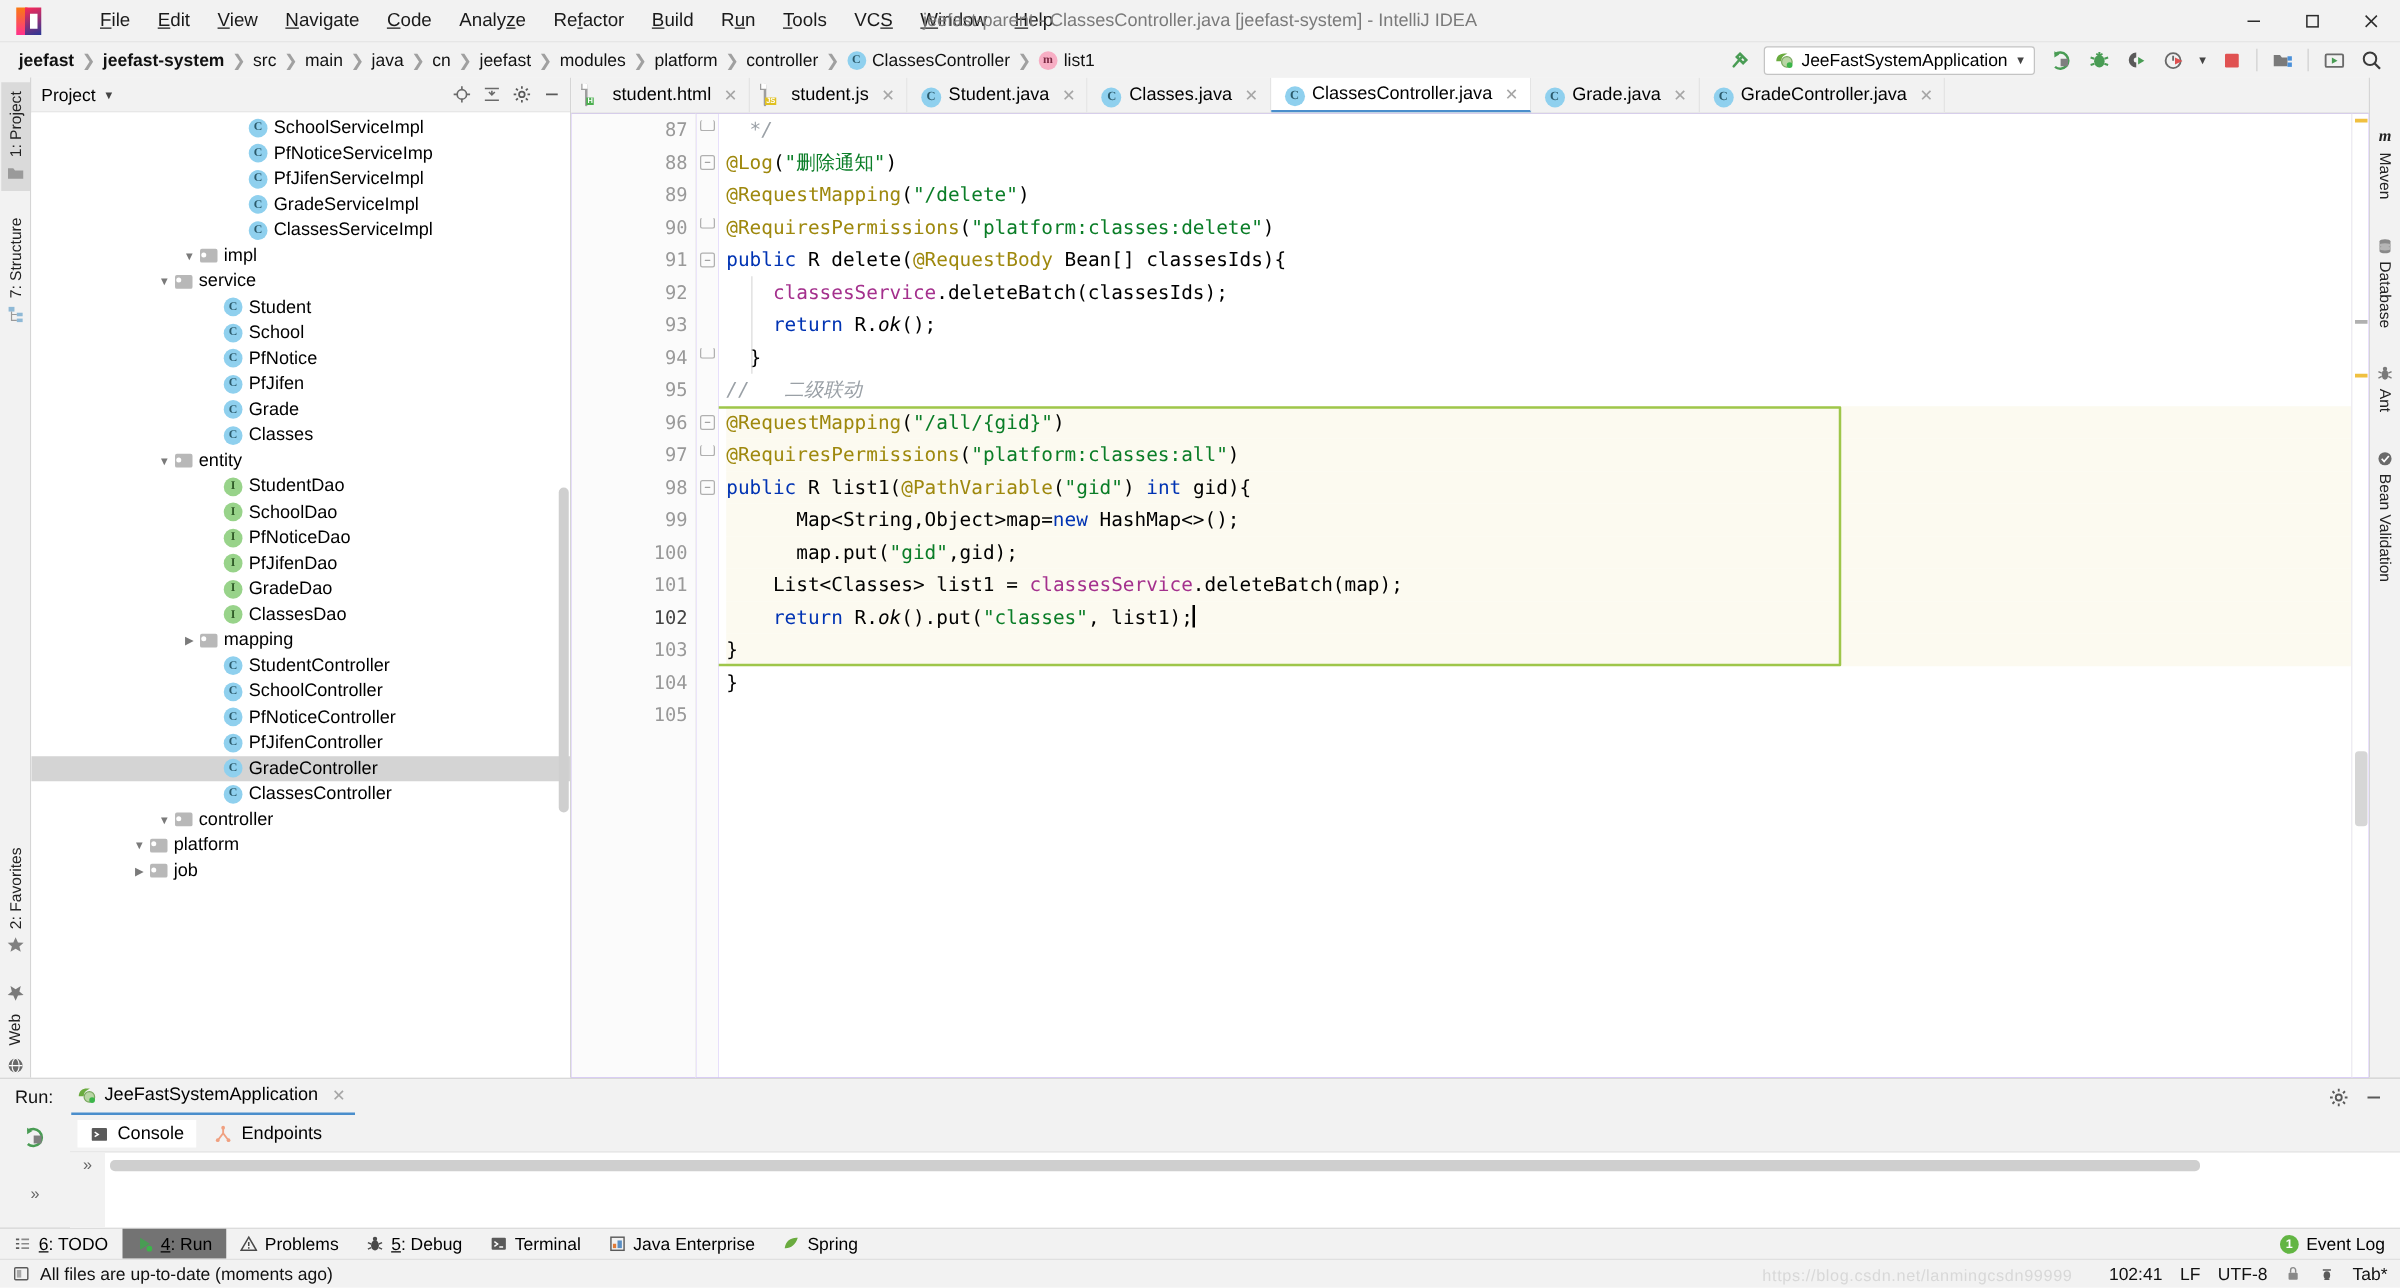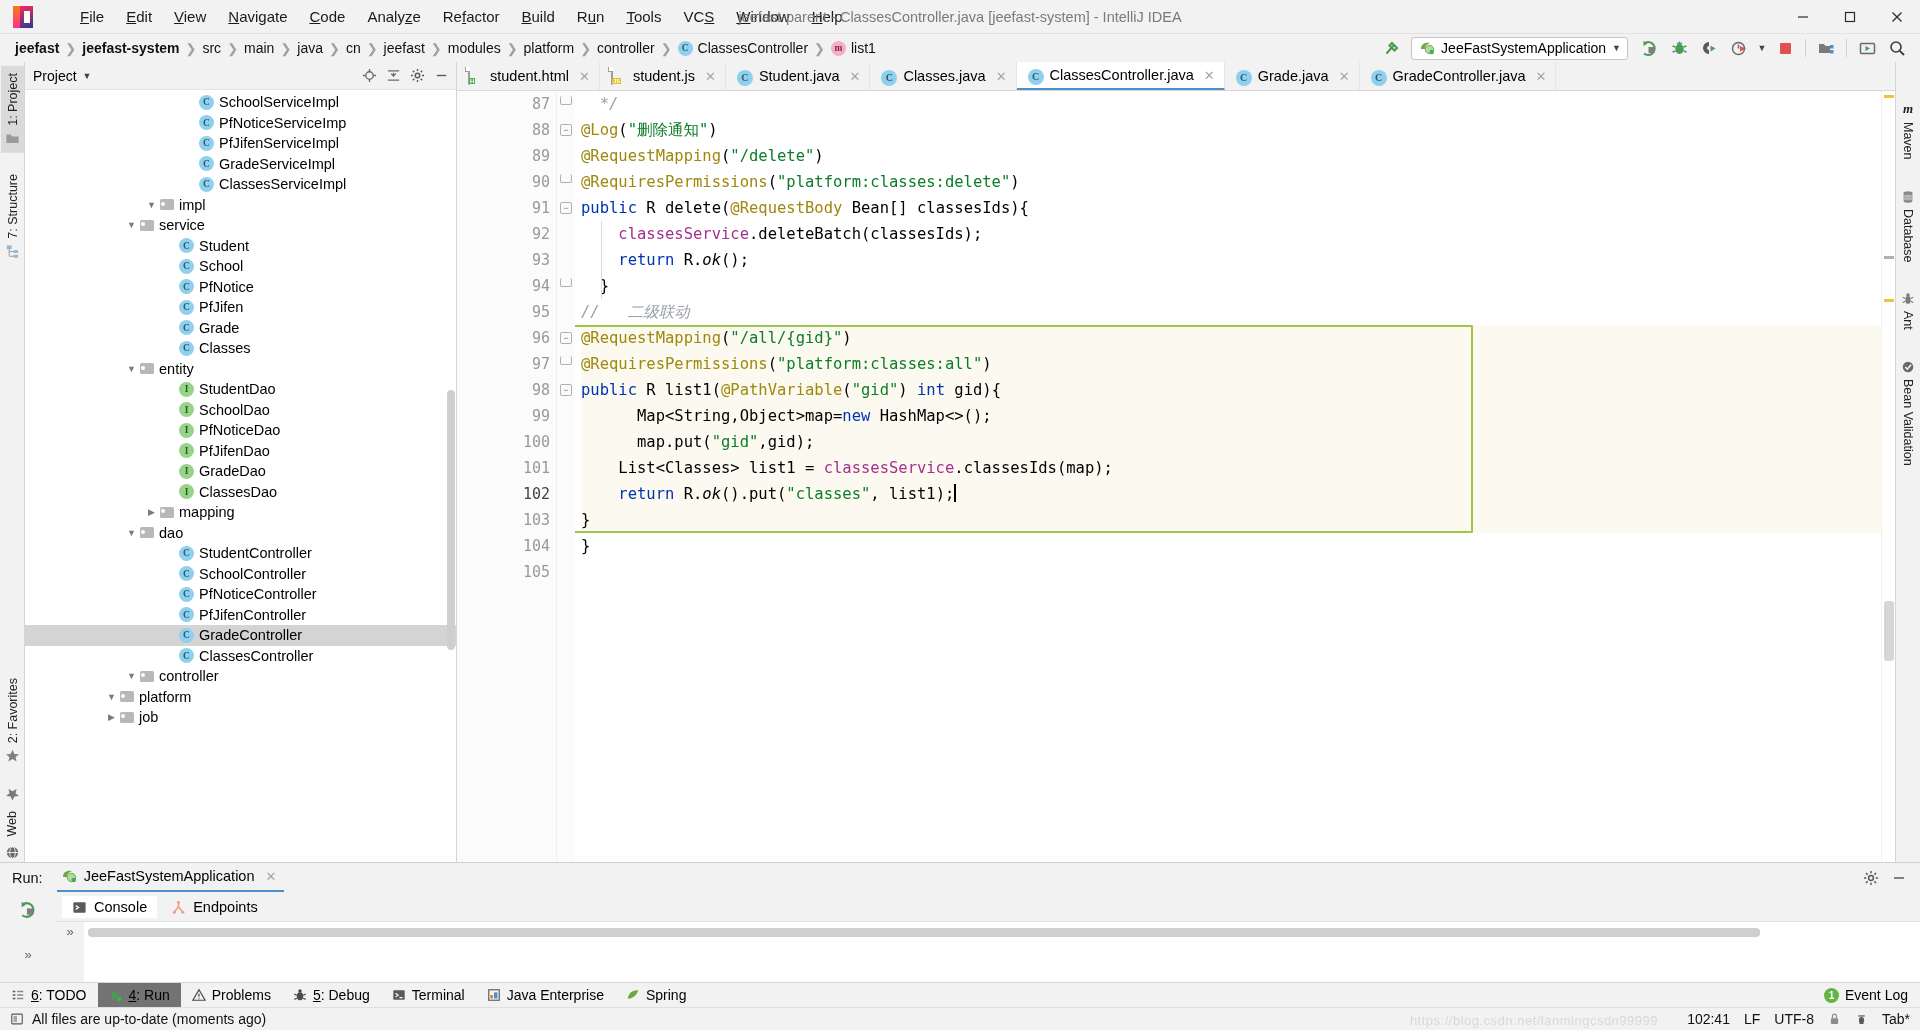--- a/index.html
+++ b/index.html
@@ -613,27 +613,20 @@
               <span class="ic-badge ic-iface">I</span>
             </span>
             <span class="tlabel">ClassesDao</span>
           </div>
           <div class="trow" style="padding-left: 120px;">
             <span class="t-arrow closed"></span>
             <span class="t-icon">
               <span class="folder"></span>
             </span>
             <span class="tlabel">mapping</span>
-          </div>
-          <div class="trow" style="padding-left: 100px;">
-            <span class="t-arrow open"></span>
-            <span class="t-icon">
-              <span class="folder"></span>
-            </span>
-            <span class="tlabel">dao</span>
           </div>
           <div class="trow" style="padding-left: 140px;">
             <span class="t-arrow"></span>
             <span class="t-icon">
               <span class="ic-badge ic-class">C</span>
             </span>
             <span class="tlabel">StudentController</span>
           </div>
           <div class="trow" style="padding-left: 140px;">
             <span class="t-arrow"></span>
@@ -796,21 +789,21 @@
             <div class="cline"><span class="tok-kw">public</span><span class="tok-def"> R delete(</span><span class="tok-ann">@RequestBody</span><span class="tok-def"> Bean[] classesIds){</span></div>
             <div class="cline"><span class="tok-def">    </span><span class="tok-fld">classesService</span><span class="tok-def">.deleteBatch(classesIds);</span></div>
             <div class="cline"><span class="tok-def">    </span><span class="tok-kw">return</span><span class="tok-def"> R.</span><span class="tok-it">ok</span><span class="tok-def">();</span></div>
             <div class="cline"><span class="tok-def">  }</span></div>
             <div class="cline"><span class="tok-cm">//   二级联动</span></div>
             <div class="cline hl"><span class="tok-ann">@RequestMapping</span><span class="tok-def">(</span><span class="tok-str">"/all/{gid}"</span><span class="tok-def">)</span></div>
             <div class="cline hl"><span class="tok-ann">@RequiresPermissions</span><span class="tok-def">(</span><span class="tok-str">"platform:classes:all"</span><span class="tok-def">)</span></div>
             <div class="cline hl"><span class="tok-kw">public</span><span class="tok-def"> R </span><span class="tok-def">list1</span><span class="tok-def">(</span><span class="tok-ann">@PathVariable</span><span class="tok-def">(</span><span class="tok-str">"gid"</span><span class="tok-def">) </span><span class="tok-kw">int</span><span class="tok-def"> gid){</span></div>
             <div class="cline hl"><span class="tok-def">      Map&lt;String,Object&gt;map=</span><span class="tok-kw">new</span><span class="tok-def"> HashMap&lt;&gt;();</span></div>
             <div class="cline hl"><span class="tok-def">      map.put(</span><span class="tok-str">"gid"</span><span class="tok-def">,gid);</span></div>
-            <div class="cline hl"><span class="tok-def">    List&lt;Classes&gt; list1 = </span><span class="tok-fld">classesService</span><span class="tok-def">.classesIds(map);</span></div>
+            <div class="cline hl"><span class="tok-def">    List&lt;Classes&gt; list1 = </span><span class="tok-fld">classesService</span><span class="tok-def">.deleteBatch(map);</span></div>
             <div class="cline hl"><span class="tok-def">    </span><span class="tok-kw">return</span><span class="tok-def"> R.</span><span class="tok-it">ok</span><span class="tok-def">().put(</span><span class="tok-str">"classes"</span><span class="tok-def">, list1);</span><span style="display: inline-block; width: 1.5px; height: 18px; background: rgb(0, 0, 0); vertical-align: -3px;"></span></div>
             <div class="cline hl"><span class="tok-def">}</span></div>
             <div class="cline"><span class="tok-def">}</span></div>
             <div class="cline"></div>
             <div class="indentguide" style="left: 26px; top: 130px; height: 78px;"></div>
           </div>
         <div class="markers">
           <div class="mk" style="top:4px;background:#f0c040;"></div>
           <div class="mk" style="top:165px;background:#b0b0b0;"></div>
           <div class="mk" style="top:208px;background:#f0c040;"></div>

